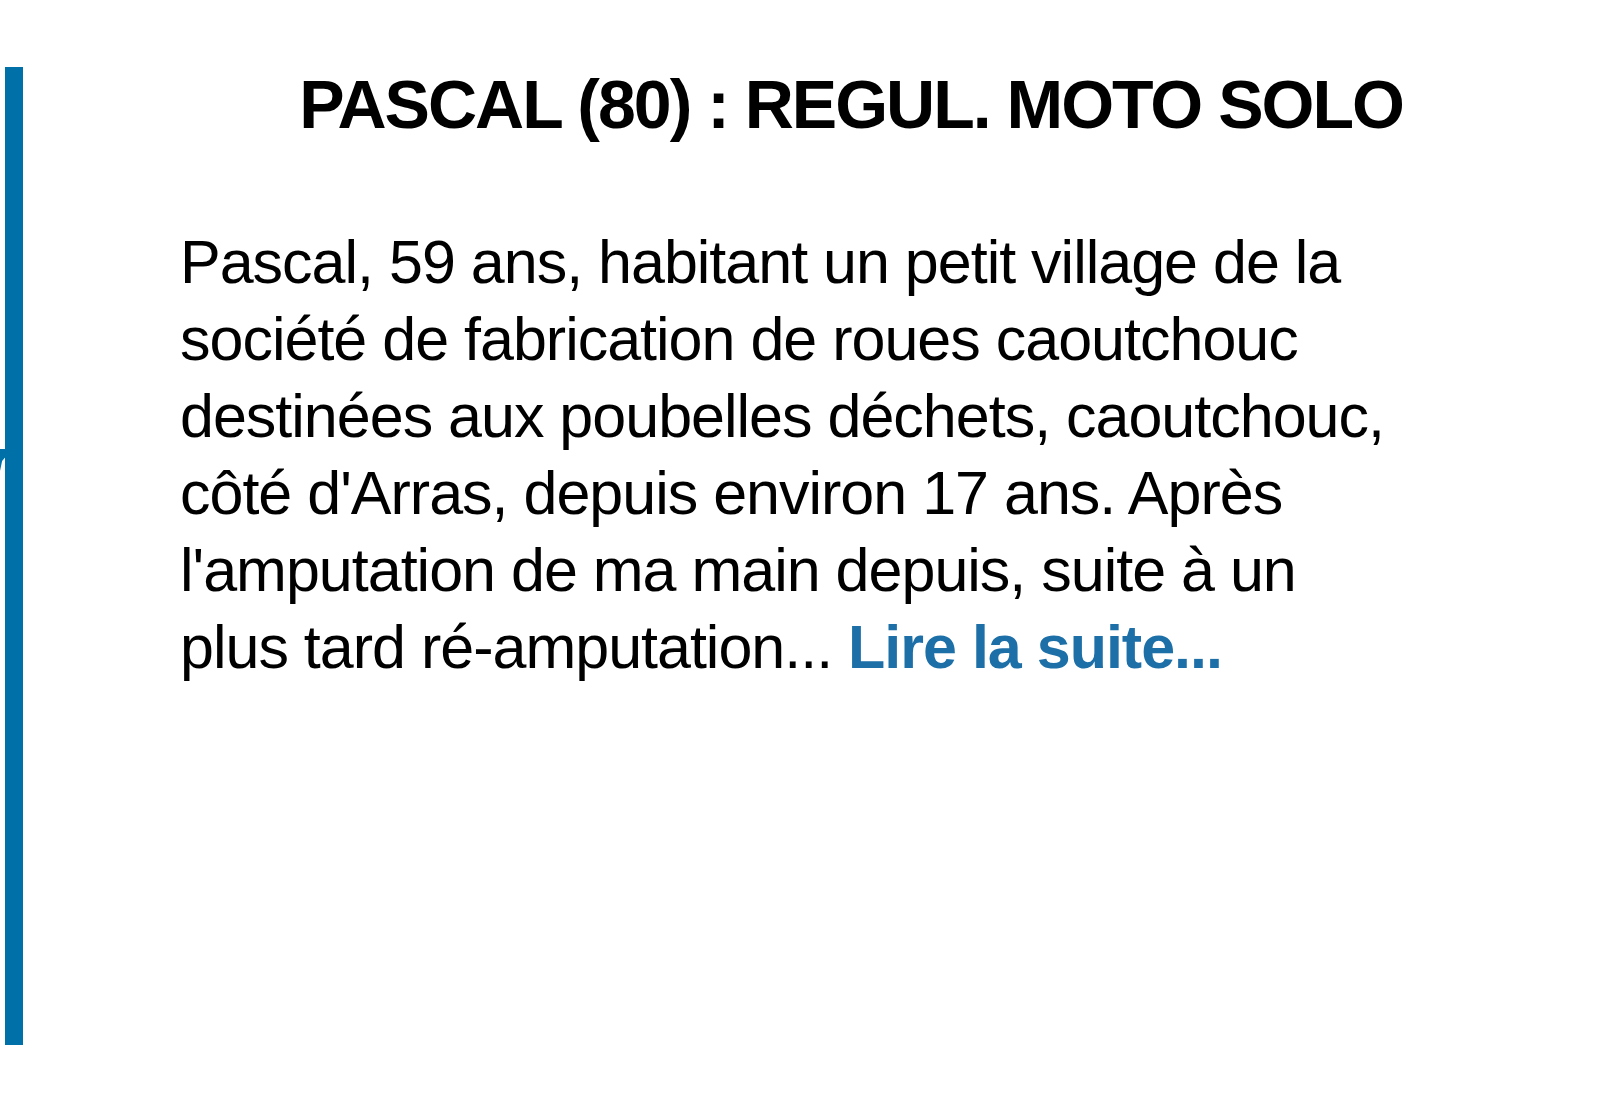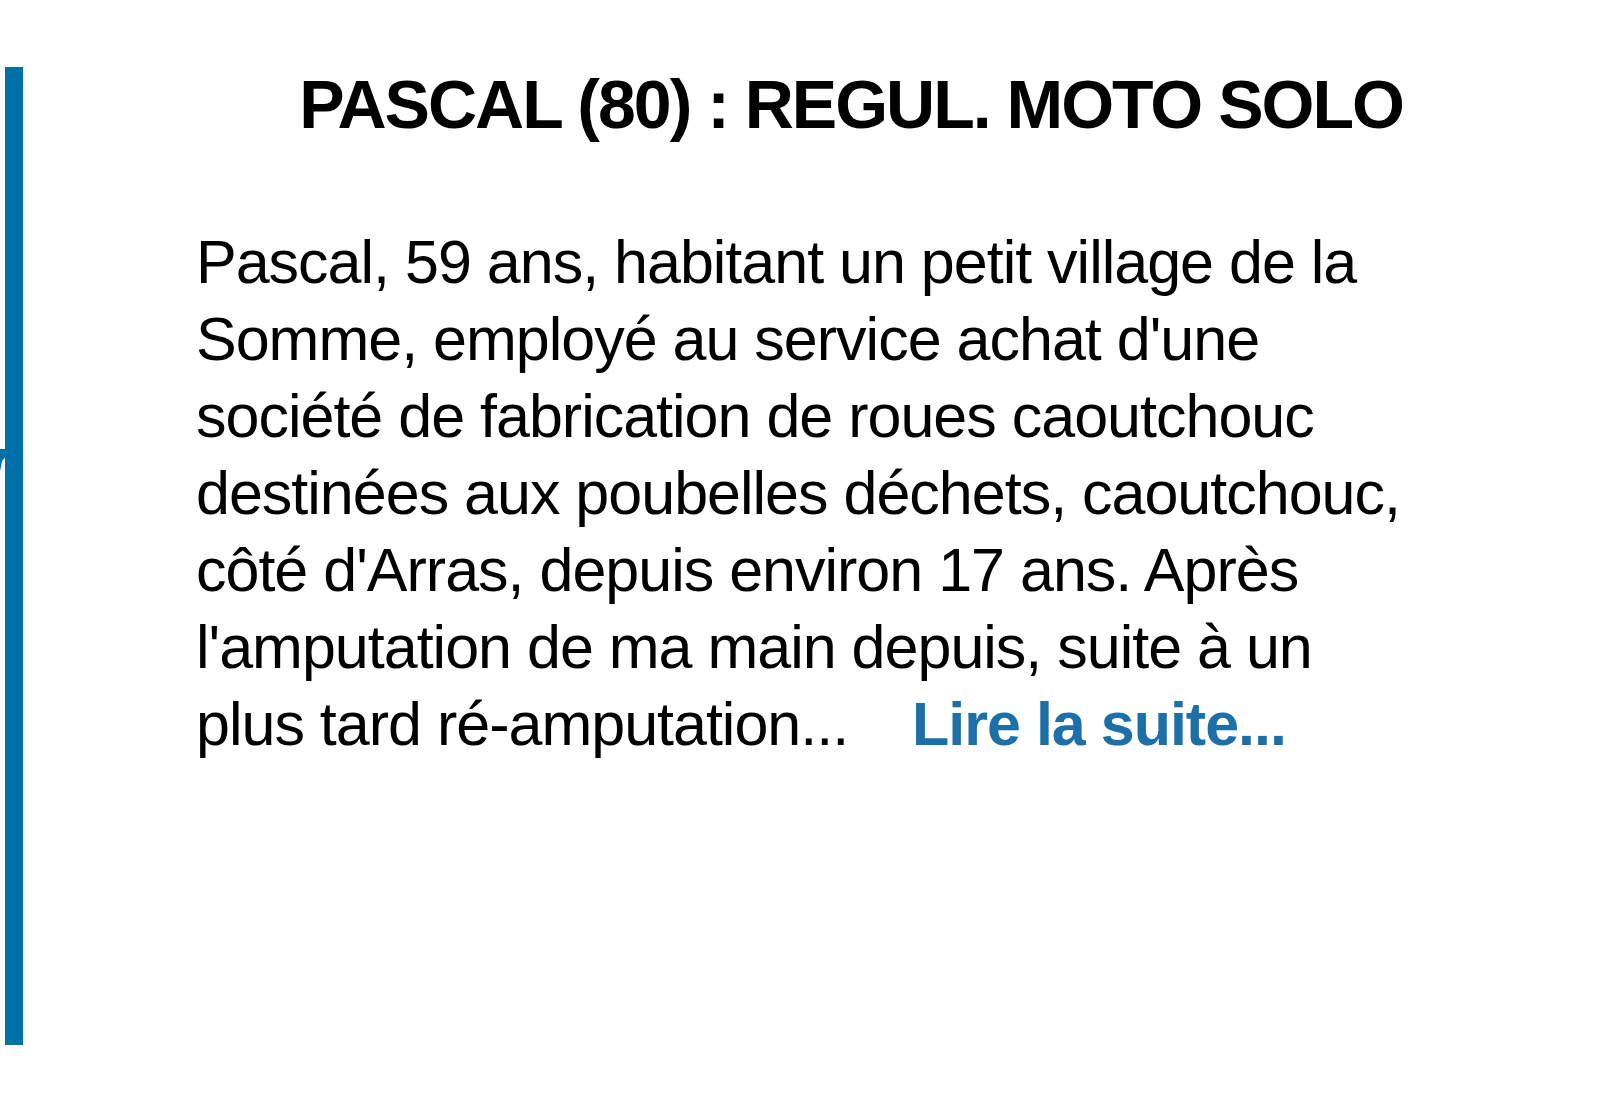--- a/index.html
+++ b/index.html
@@ -41,52 +41,50 @@
     text-align: center;
     font-size: 68px;
     line-height: 68px;
     font-weight: 700;
     letter-spacing: -2px;
     color: #000000;
     white-space: nowrap;
   }
   .article-body {
     position: absolute;
-    left: 196px;
+    left: 180px;
     top: 224px;
     width: 1400px;
     color: #000000;
   }
   .body-line {
     font-size: 61px;
     line-height: 77px;
     letter-spacing: -1px;
     white-space: nowrap;
   }
   .read-more-link {
     font-weight: 700;
     color: #1d6fa8;
     text-decoration: none;
     cursor: pointer;
-    margin-left: 48px;
   }
 </style>
 </head>
 <body style="background: rgb(255, 255, 255);">
 
 <div class="screen">
 
   <div class="accent-bar" style="background: rgb(0, 113, 168);"></div>
   <div class="clipped-fragment" style="background: rgb(0, 113, 168);"></div>
 
   <h1 class="article-title" style="color: rgb(0, 0, 0);">PASCAL (80) : REGUL. MOTO SOLO</h1>
 
   <div class="article-body" style="color: rgb(0, 0, 0);">
     <div class="body-line">Pascal, 59 ans, habitant un petit village de la</div>
-    <div class="body-line">Somme, employé au service achat d'une</div>
     <div class="body-line">société de fabrication de roues caoutchouc</div>
     <div class="body-line">destinées aux poubelles déchets, caoutchouc,</div>
     <div class="body-line">côté d'Arras, depuis environ 17 ans. Après</div>
     <div class="body-line">l'amputation de ma main depuis, suite à un</div>
     <div class="body-line">
       <span>plus tard ré-amputation... </span><a class="read-more-link" style="color: rgb(29, 111, 168);">Lire la suite...</a>
     </div>
   </div>
 
 </div>

